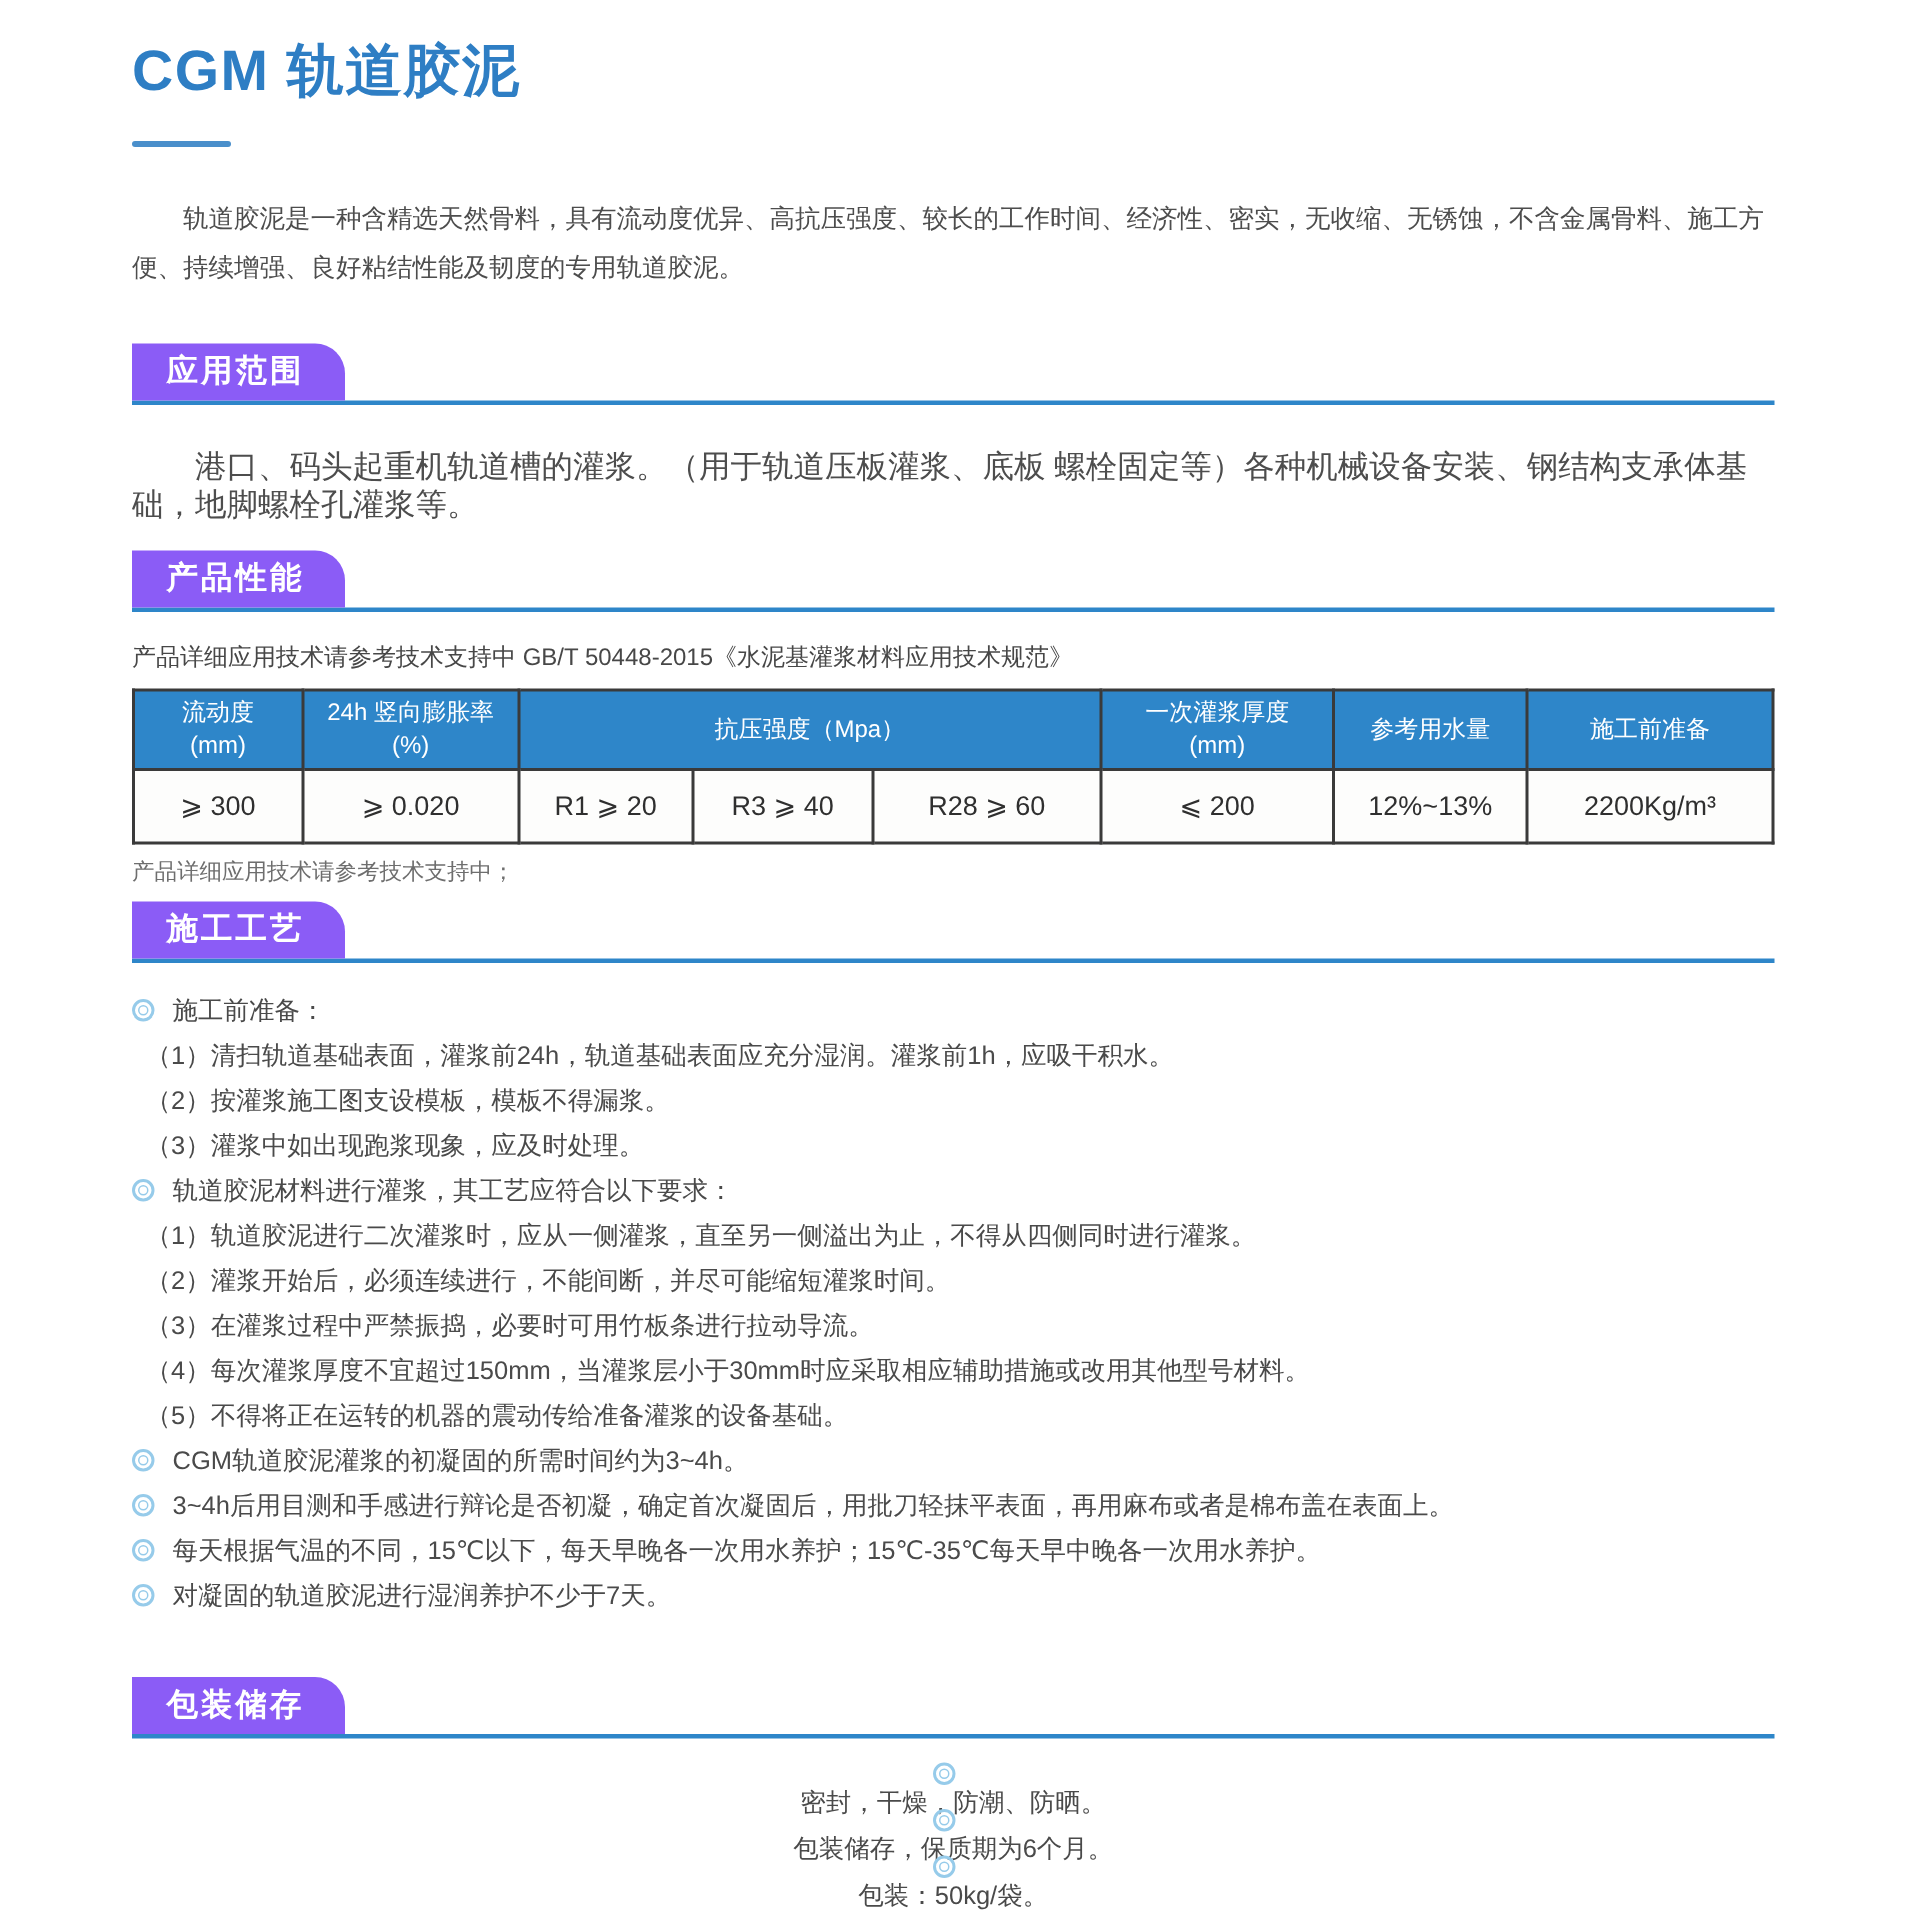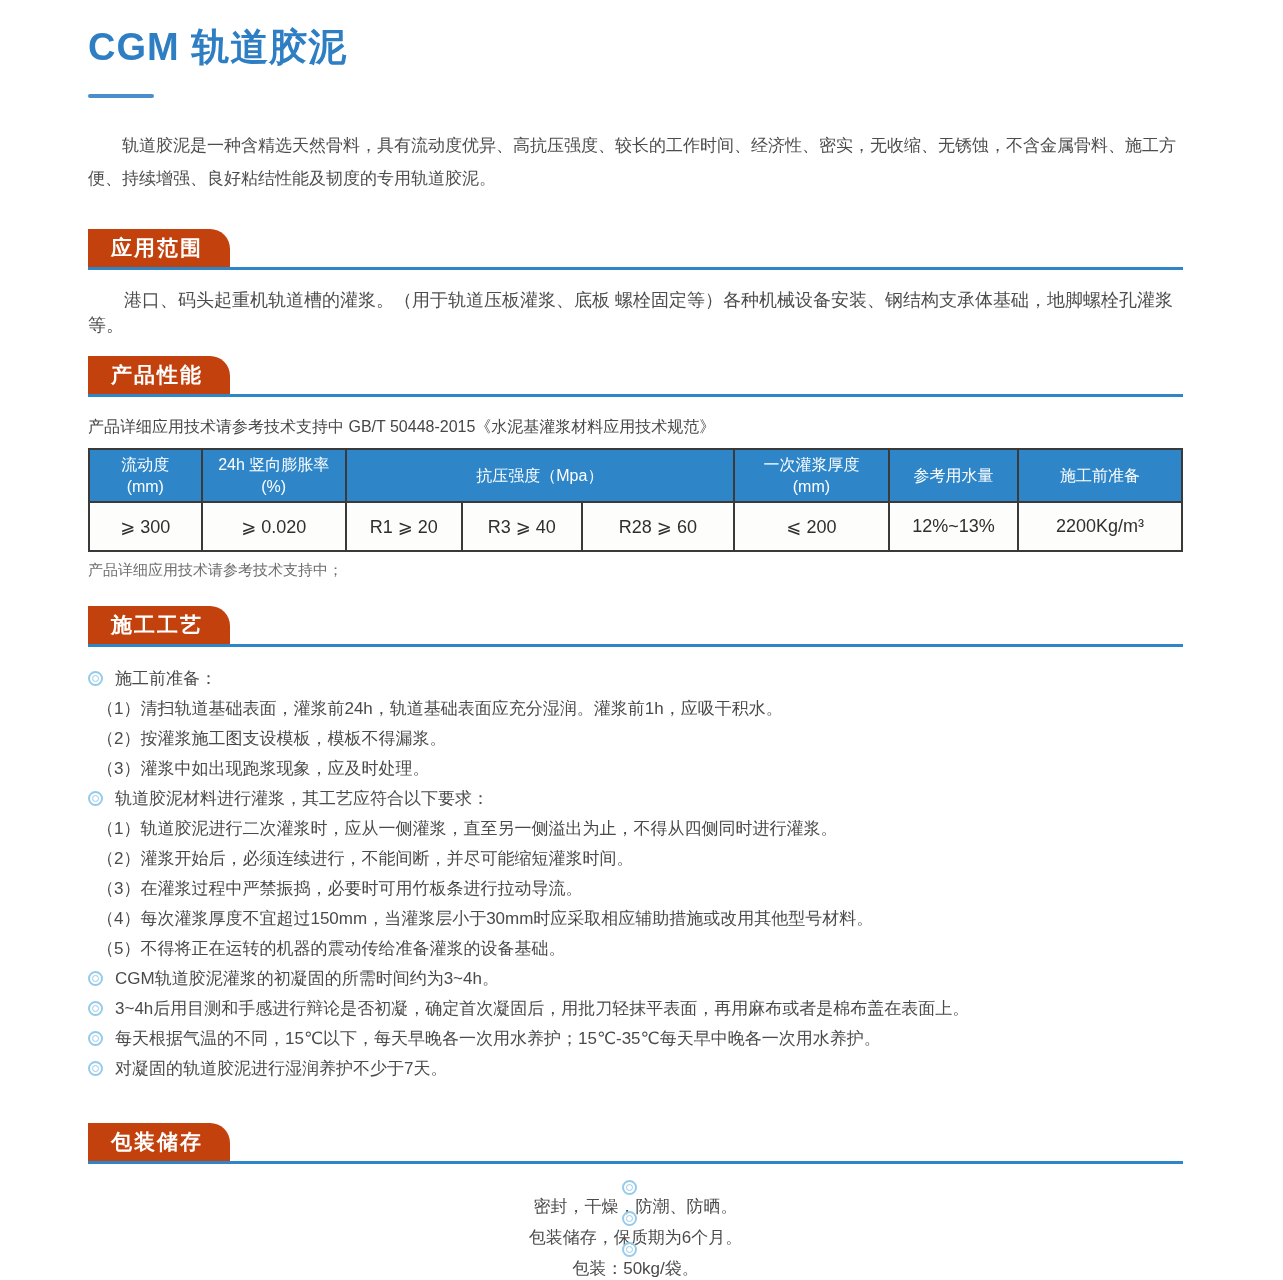--- a/index.html
+++ b/index.html
@@ -35,37 +35,37 @@
     text-indent: 2em;
   }
 
   
   .section-head {
     border-bottom: 3px solid #2e86c9;
     line-height: 0;
   }
   .sh-app  { margin-top: 34px; }
   .sh-perf { margin-top: 18px; }
-  .sh-proc { margin-top: 26px; }
+  .sh-proc { margin-top: 10px; }
   .sh-pack { margin-top: 40px; }
   .badge {
     display: inline-block;
-    background: #c2410c;
+    background: #8b5cf6;
     color: #ffffff;
     font-size: 21px;
     font-weight: bold;
     letter-spacing: 2px;
     line-height: 23px;
     padding: 7px 27px 8px 23px;
     border-top-right-radius: 20px;
   }
 
   .body-text {
-    margin-top: 18px;
-    font-size: 18px;
+    margin-top: 29px;
+    font-size: 21px;
     line-height: 25px;
     color: #4d4d4d;
   }
   .indent { text-indent: 2em; }
 
   .perf-note {
     margin-top: 20px;
     font-size: 16px;
     color: #474747;
   }

